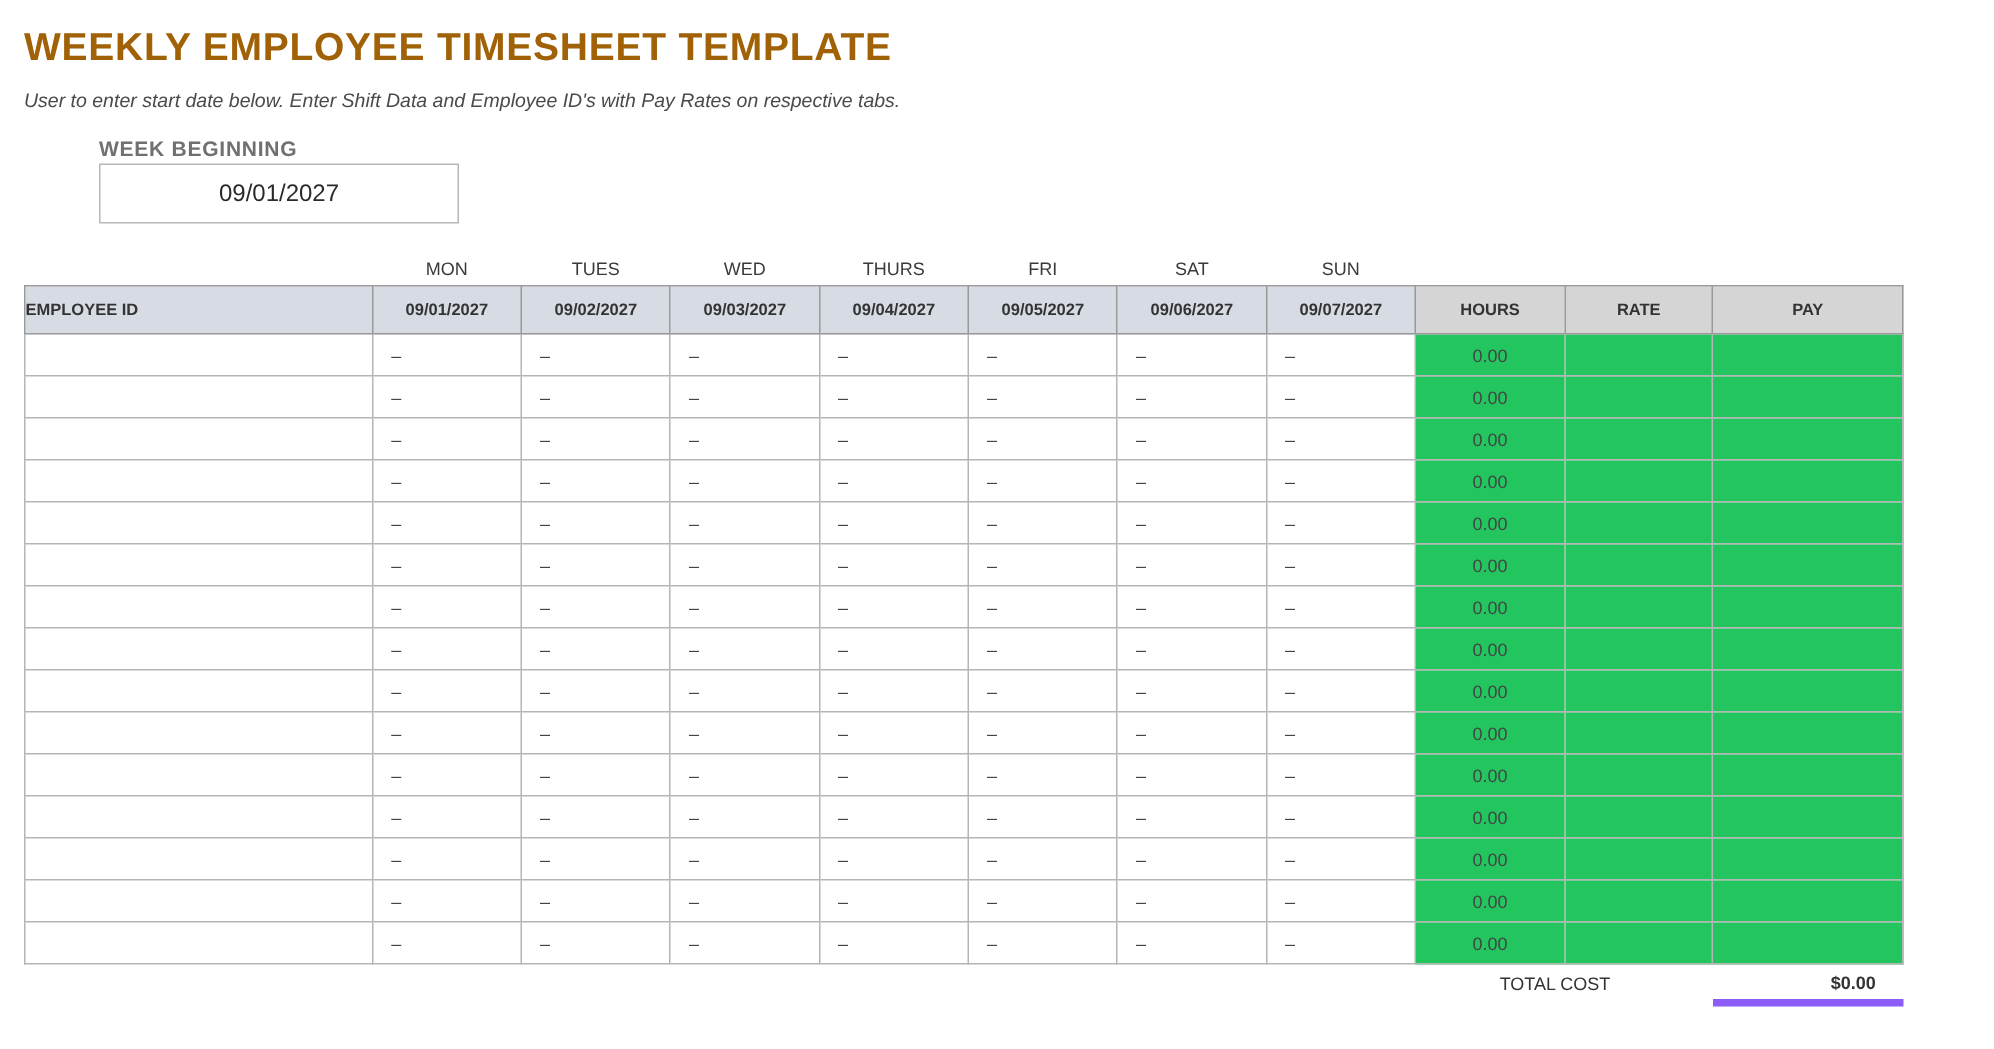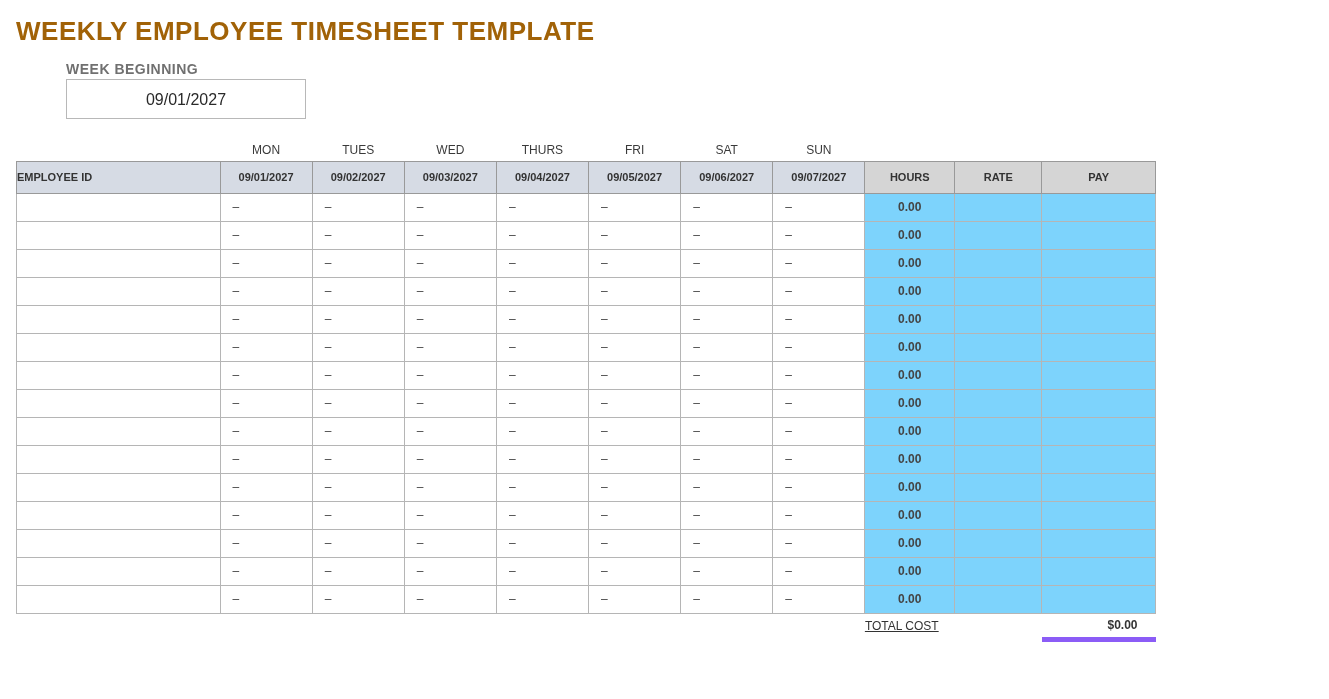--- a/index.html
+++ b/index.html
@@ -40,21 +40,21 @@
       width: 240px;
       height: 40px;
       line-height: 40px;
       text-align: center;
       font-size: 16px;
       color: #2a2a2a;
       background: #fff;
     }
     table.timesheet {
       border-collapse: collapse;
-      width: 1140px;
+      width: 1253px;
       font-size: 12px;
     }
     .day-row td {
       text-align: center;
       font-size: 12px;
       color: #3a3a3a;
       height: 22px;
       font-weight: 400;
     }
     thead.head2 th {
@@ -76,53 +76,52 @@
       border: 1px solid #b5b5b5;
       height: 28px;
       padding: 0 8px;
       color: #444;
     }
     tbody td.shift { text-align: left; padding-left: 12px; }
     tbody td.emp { background: #fff; }
     tbody td.hours,
     tbody td.rate,
     tbody td.pay {
-      background: #7dd3fc;
-      text-align: center;
-      font-weight: bold;
+      background: #22c55e;
+      text-align: center;
     }
     .col-emp { width: 250px; }
     .col-day { width: 104px; }
     .col-sum { width: 106px; }
     .col-pay { width: 135px; }
     .footer-row td {
       border: none;
       height: 26px;
       font-size: 12px;
       color: #333;
     }
     .footer-row .total-label {
-      text-align: left;
+      text-align: center;
       padding-right: 12px;
       font-weight: 400;
-      text-decoration: underline;
     }
     .footer-row .total-value {
       text-align: right;
       padding-right: 18px;
       font-weight: 700;
       border-bottom: 5px solid #8b5cf6;
     }
   </style>
 </head>
 <body>
 
 <h1 class="title">WEEKLY EMPLOYEE TIMESHEET TEMPLATE</h1>
 
 <div class="instructions">
+  <div>User to enter start date below.  Enter Shift Data and Employee ID's with Pay Rates on respective tabs.</div>
 </div>
 
 <div class="week-block">
   <div class="week-label">WEEK BEGINNING</div>
   <div class="date-input">09/01/2027</div>
 </div>
 
 <table class="timesheet">
   <colgroup>
     <col class="col-emp">

